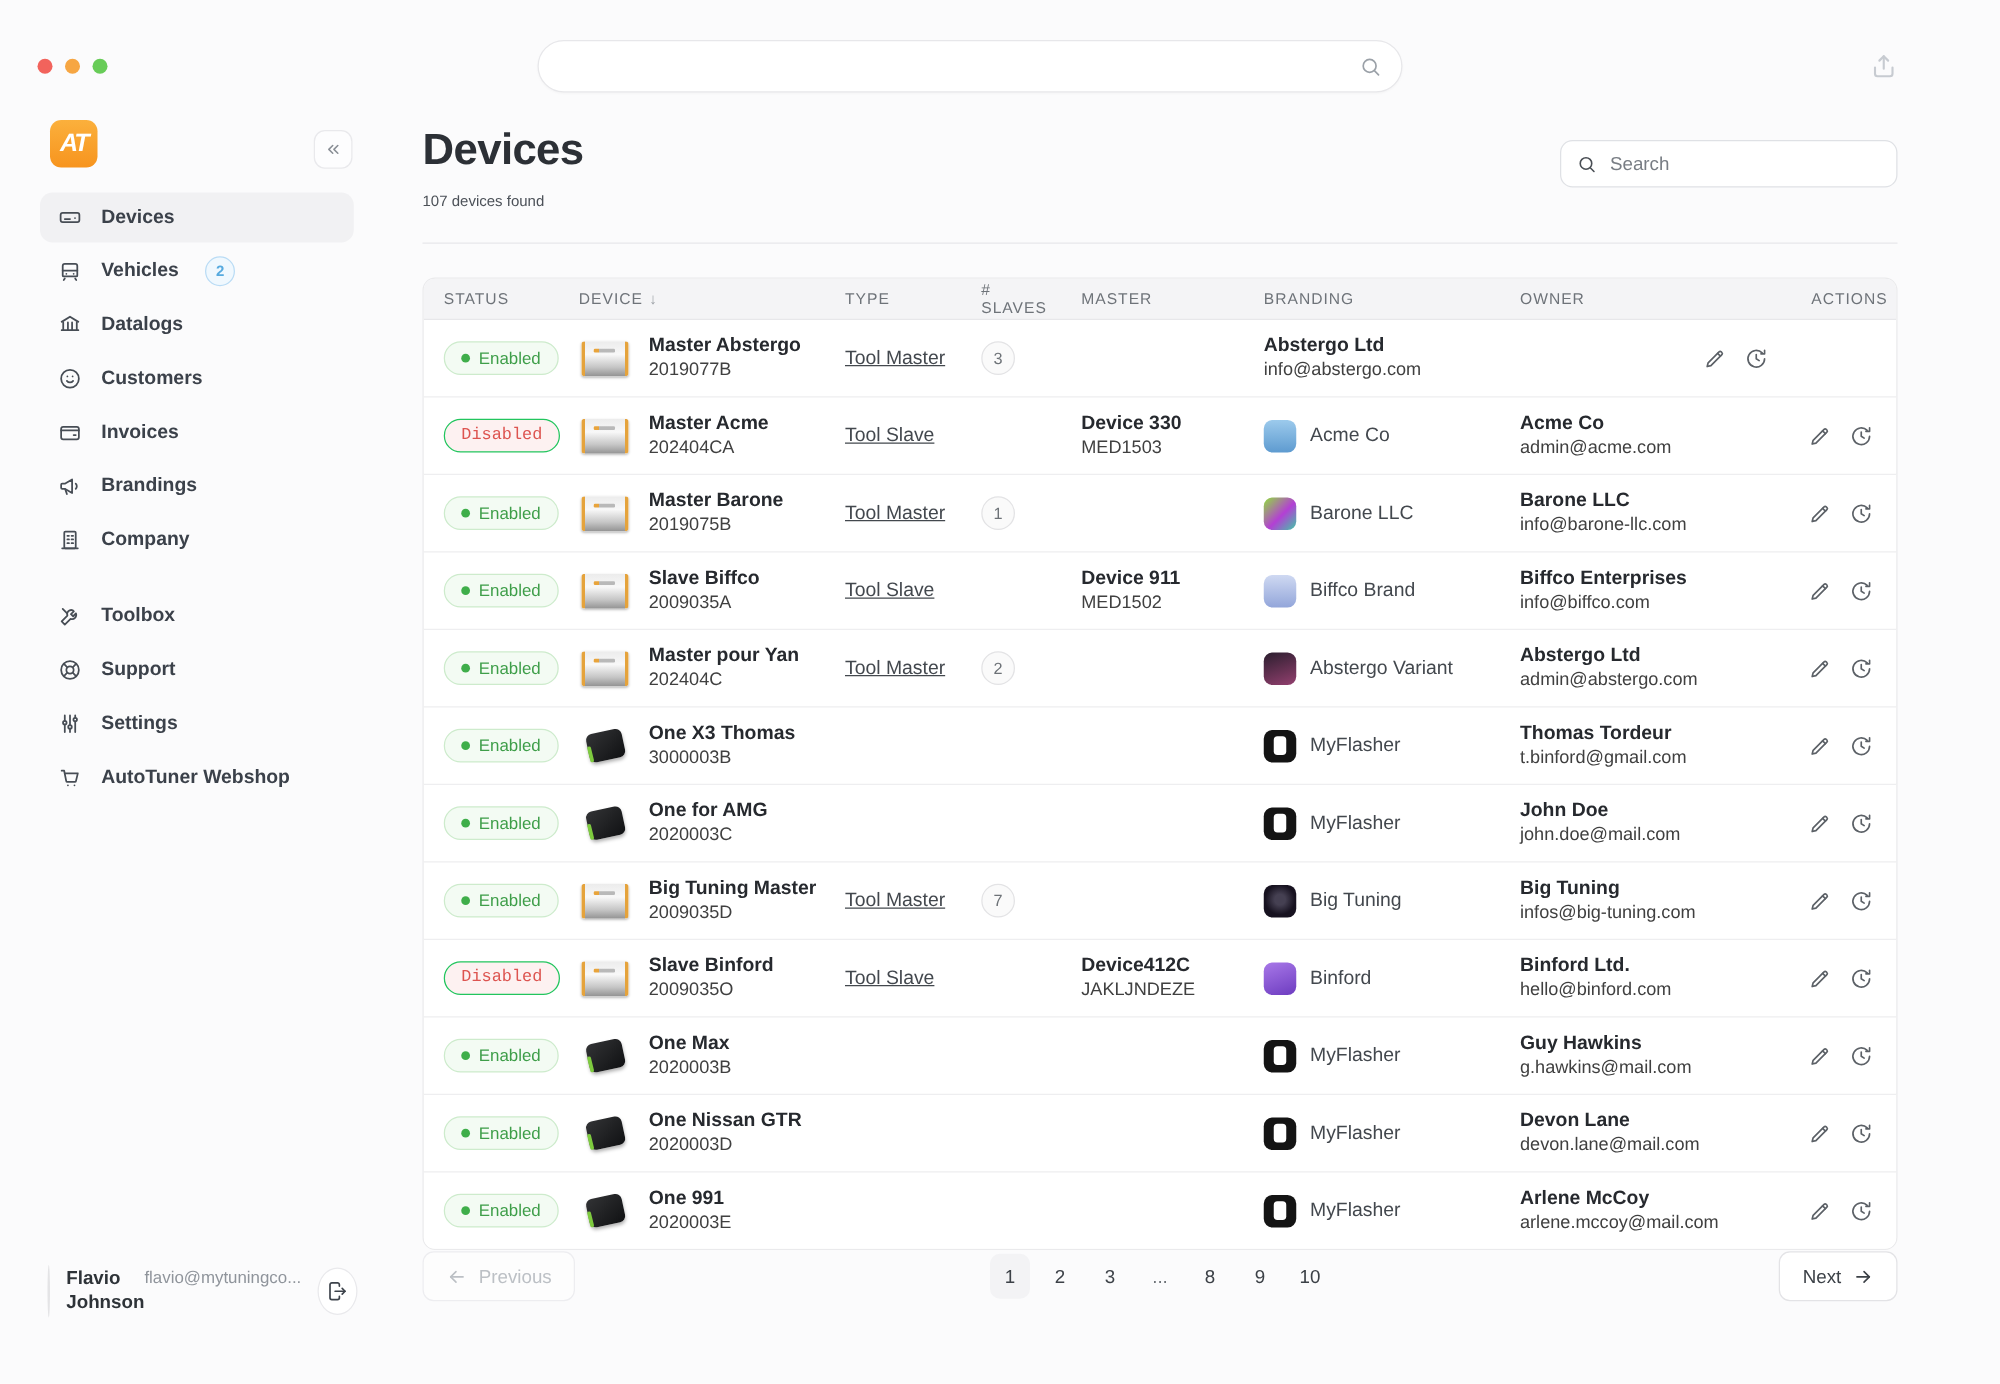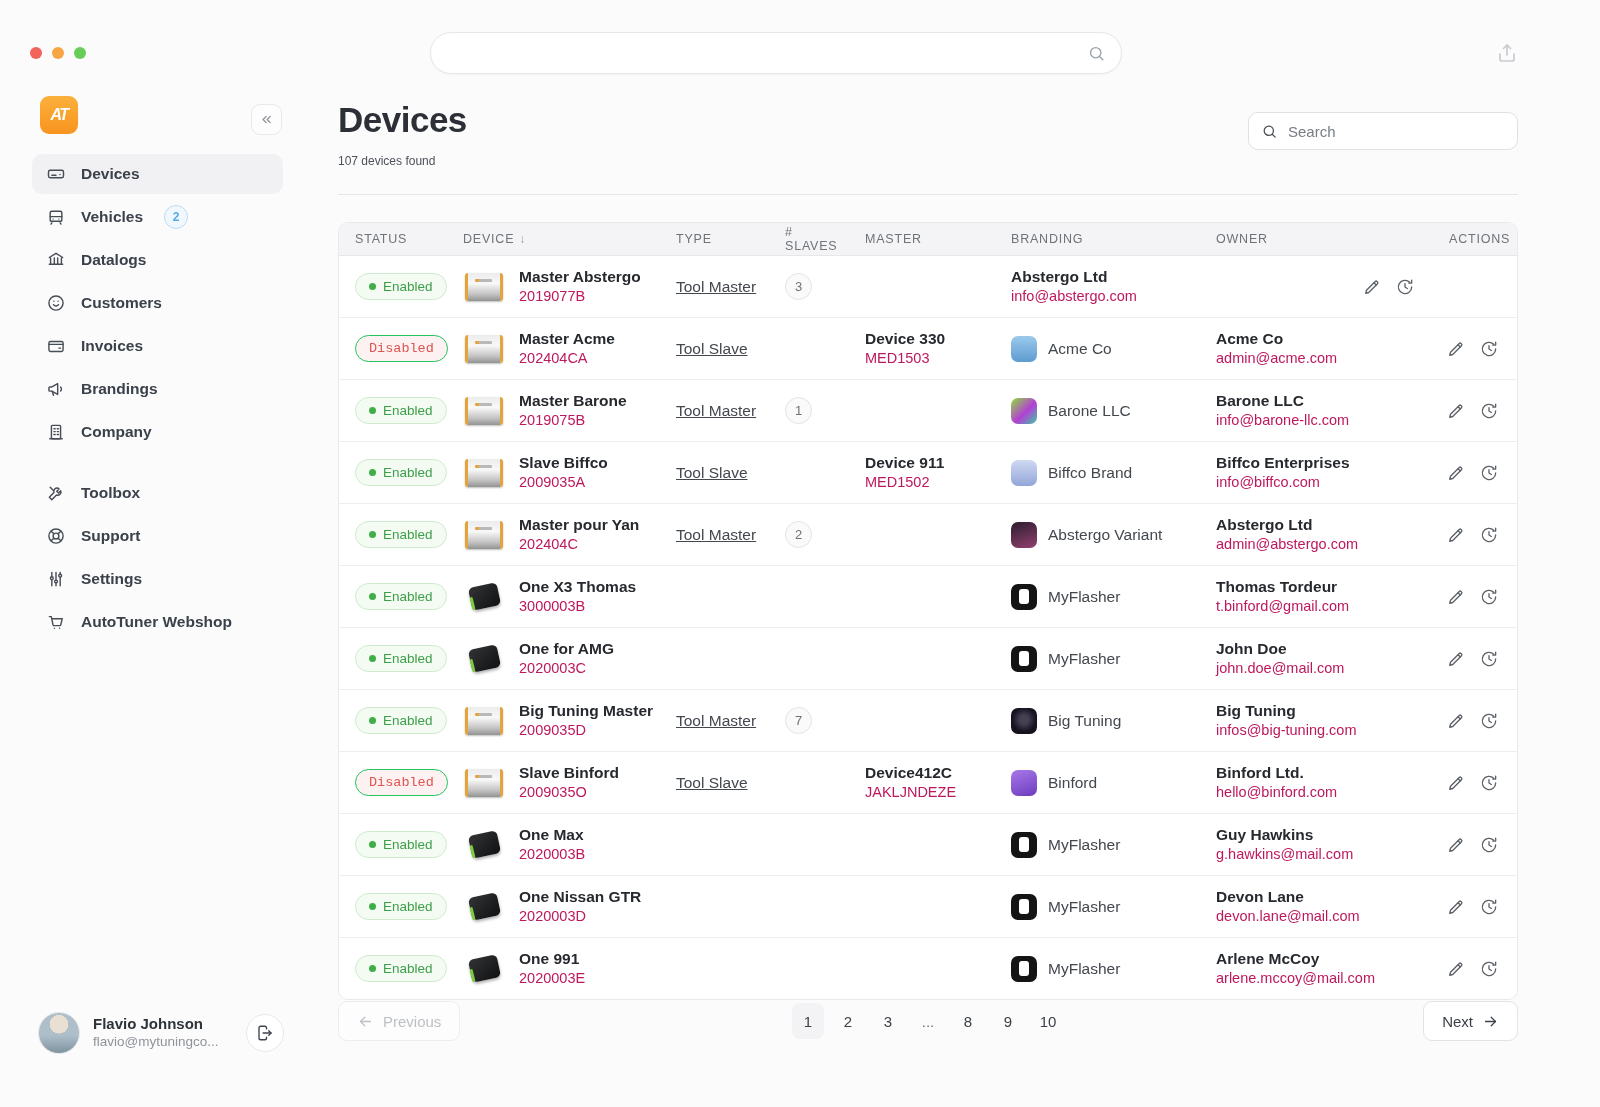--- a/index.html
+++ b/index.html
@@ -12,36 +12,36 @@
   
   .top-search{position:absolute;left:430px;top:32px;width:690px;height:40px;background:#fff;
     border:1px solid #e7e7ea;border-radius:22px;display:flex;align-items:center;box-shadow:0 1px 2px rgba(0,0,0,.03);}
   .top-search input{flex:1;border:none;outline:none;background:transparent;font-size:15px;padding:0 10px 0 20px;color:#333;font-family:inherit;}
   .top-search .sicon{margin-right:15px;display:flex;color:#9ba1a8;}
   .share-btn{position:absolute;left:1490px;top:36px;width:34px;height:34px;border:none;background:transparent;color:#c7cbd1;cursor:pointer;display:flex;align-items:center;justify-content:center;}
 
   
   .logo{position:absolute;left:40px;top:96px;width:38px;height:38px;border-radius:9px;
     background:linear-gradient(180deg,#fbb03c,#f7941e);display:flex;align-items:center;justify-content:center;
-    color:#fff;font-weight:900;font-style:italic;font-size:16px;letter-spacing:-1.5px;}
+    color:#fff;font-weight:900;font-style:italic;font-size:20px;letter-spacing:-1.5px;}
   .collapse-btn{position:absolute;left:251px;top:104px;width:31px;height:31px;border-radius:9px;background:#fdfdfe;
     border:1px solid #e9e9ec;color:#8a8f96;display:flex;align-items:center;justify-content:center;cursor:pointer;}
   nav{position:absolute;left:32px;top:154px;width:251px;display:flex;flex-direction:column;}
   .nav-item{height:40px;margin-bottom:3px;border-radius:10px;display:flex;align-items:center;gap:15px;padding:0 14px;
     color:#3b414a;font-size:15.5px;font-weight:600;cursor:pointer;box-sizing:border-box;}
   .nav-item.active{background:#f1f1f3;}
   .nav-item .nicon{display:flex;color:#474d55;}
   .nav-gap{height:18px;}
   .count-badge{width:22px;height:22px;border-radius:50%;background:#f0f8fe;border:1px solid #badcf5;color:#57aadf;
     font-size:12px;font-weight:600;display:flex;align-items:center;justify-content:center;margin-left:6px;}
 
   .user-card{position:absolute;left:38px;top:1012px;width:246px;display:flex;align-items:center;gap:13px;}
   .avatar{width:40px;height:40px;border-radius:50%;border:1px solid #e4e4e6;
     background:radial-gradient(circle at 50% 28%,#e9dfd2 0 26%,rgba(0,0,0,0) 27%),linear-gradient(180deg,#aebfca 0 55%,#7e939f);}
-  .user-meta{display:flex;flex-direction:column;line-height:1.25;}
+  .user-meta{display:flex;line-height:1.25;}
   .user-name{font-size:15px;font-weight:700;color:#2e3338;}
   .user-email{font-size:13.5px;color:#8f949b;white-space:nowrap;}
   .logout-btn{margin-left:auto;width:38px;height:38px;border-radius:50%;background:#fff;border:1px solid #e9e9ec;
     color:#3d434b;display:flex;align-items:center;justify-content:center;cursor:pointer;}
 
   
   .main{position:absolute;left:338px;top:0;width:1180px;height:1107px;}
   .page-title{position:absolute;left:0;top:100px;margin:0;font-size:35px;font-weight:800;color:#2c3036;letter-spacing:-.5px;}
   .subtitle{position:absolute;left:0;top:154px;font-size:12px;color:#4c5158;}
   .list-search{position:absolute;right:0;top:112px;width:270px;height:38px;box-sizing:border-box;background:#fff;
@@ -73,21 +73,21 @@
   .devimg.tool::before{content:'';width:32px;height:28px;border-radius:3px;
     background:linear-gradient(180deg,#ececec 0%,#f8f8f8 38%,#c6c6c6 74%,#939393 100%);
     border-left:3px solid #e5a33c;border-right:3px solid #e5a33c;box-shadow:0 1px 2px rgba(0,0,0,.25);}
   .devimg.tool::after{content:'';position:absolute;top:13px;left:12px;width:17px;height:3px;border-radius:1px;
     background:linear-gradient(90deg,#e8a43c 0 4px,#b9b9b9 4px 100%);}
   .devimg.one::before{content:'';width:29px;height:23px;border-radius:5px;
     background:linear-gradient(145deg,#323335,#101113);transform:rotate(-12deg);box-shadow:0 2px 3px rgba(0,0,0,.3);}
   .devimg.one::after{content:'';position:absolute;left:8px;bottom:8px;width:3px;height:13px;border-radius:2px;
     background:#7ecb3f;transform:rotate(-14deg);}
   .dname,.mname,.oname{font-size:15.5px;font-weight:700;color:#26292e;line-height:1.3;white-space:nowrap;}
-  .dcode,.mcode,.oemail{font-size:14.5px;color:#be185d;line-height:1.3;white-space:nowrap;}
+  .dcode,.mcode,.oemail{font-size:14.5px;color:#404040;line-height:1.3;white-space:nowrap;}
   .typetxt{font-size:15.5px;color:#43484e;text-decoration:underline;}
   .slavebadge{width:25px;height:25px;border-radius:50%;background:#fafafa;border:1px solid #e3e3e5;
     color:#6d7277;font-size:13px;display:flex;align-items:center;justify-content:center;}
   .brandcell{gap:11px;}
   .brand{width:26px;height:26px;border-radius:7px;flex:0 0 auto;display:flex;align-items:center;justify-content:center;}
   .brand.myflasher::after{content:'';width:10px;height:15px;background:#fff;border-radius:3px;}
   .brandlabel{font-size:15.5px;color:#43484e;white-space:nowrap;}
   .actionscell{justify-content:flex-end;gap:13px;padding-right:18px;}
   .iconbtn{border:none;background:transparent;padding:0;color:#5c6167;cursor:pointer;display:flex;}
 

